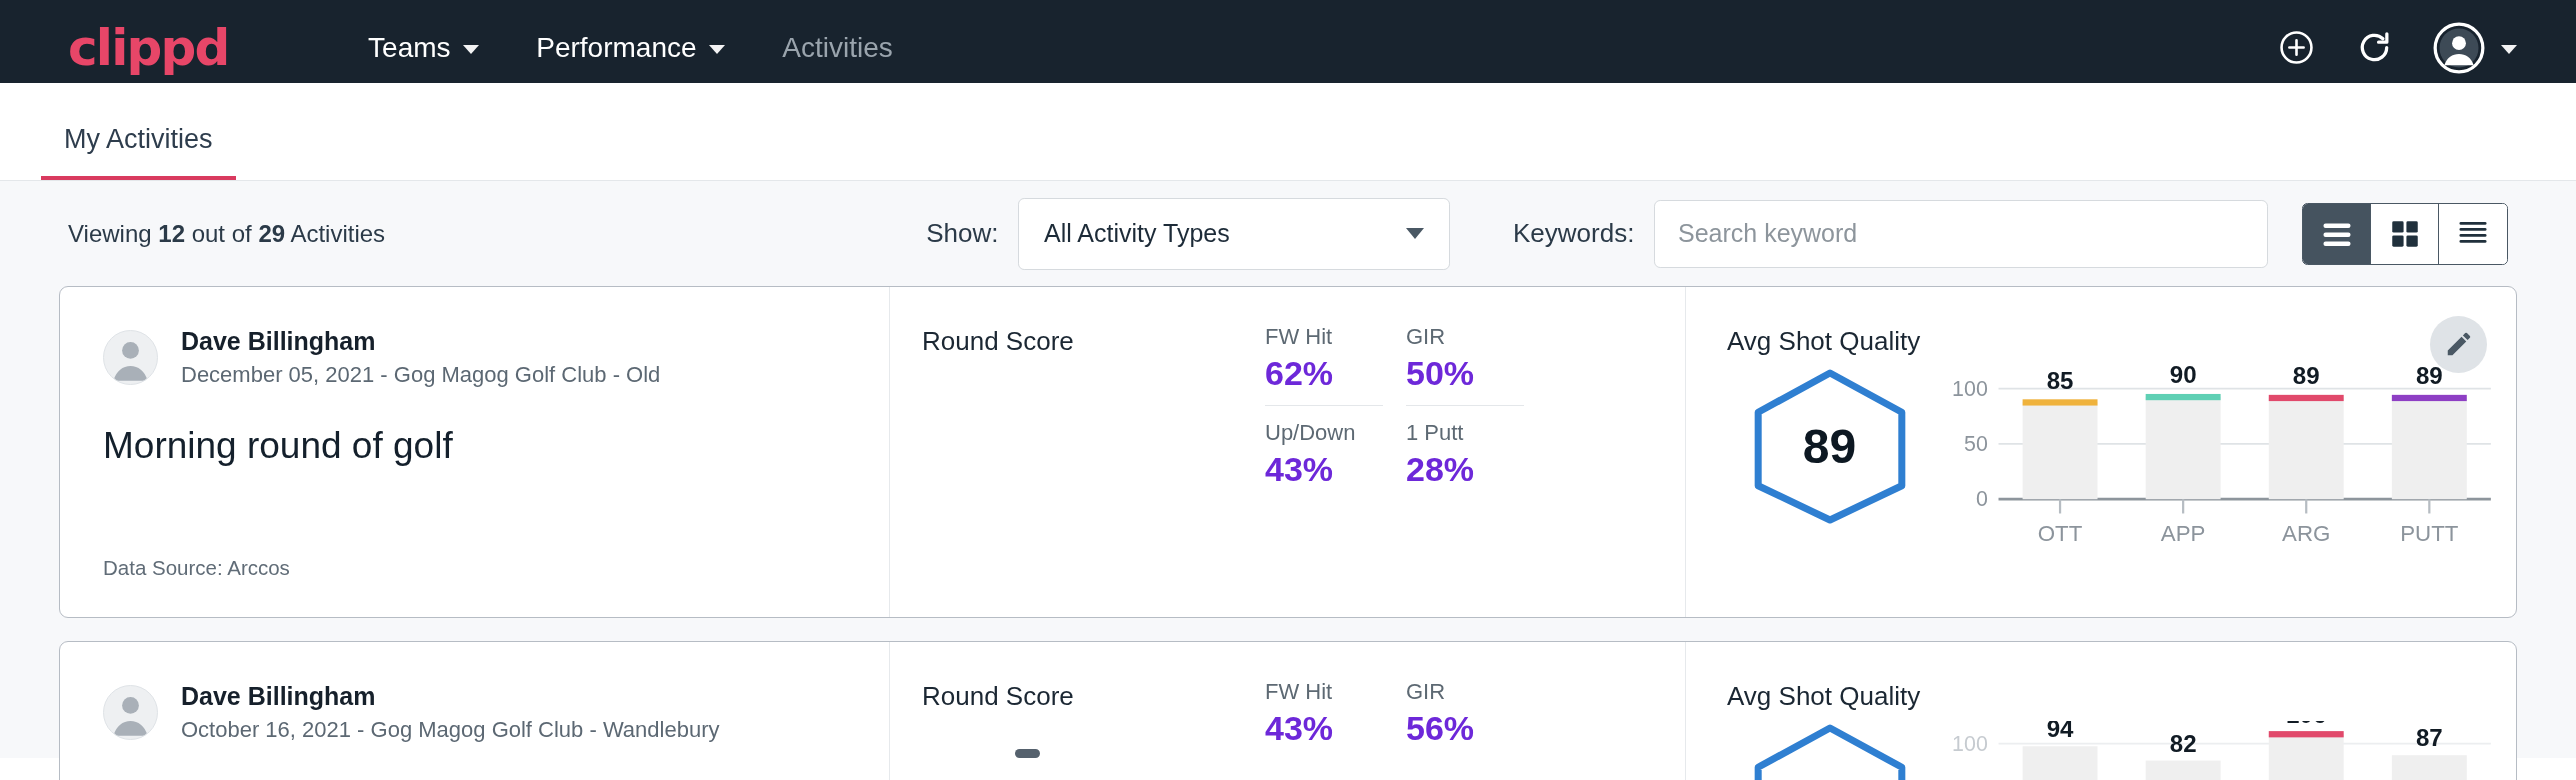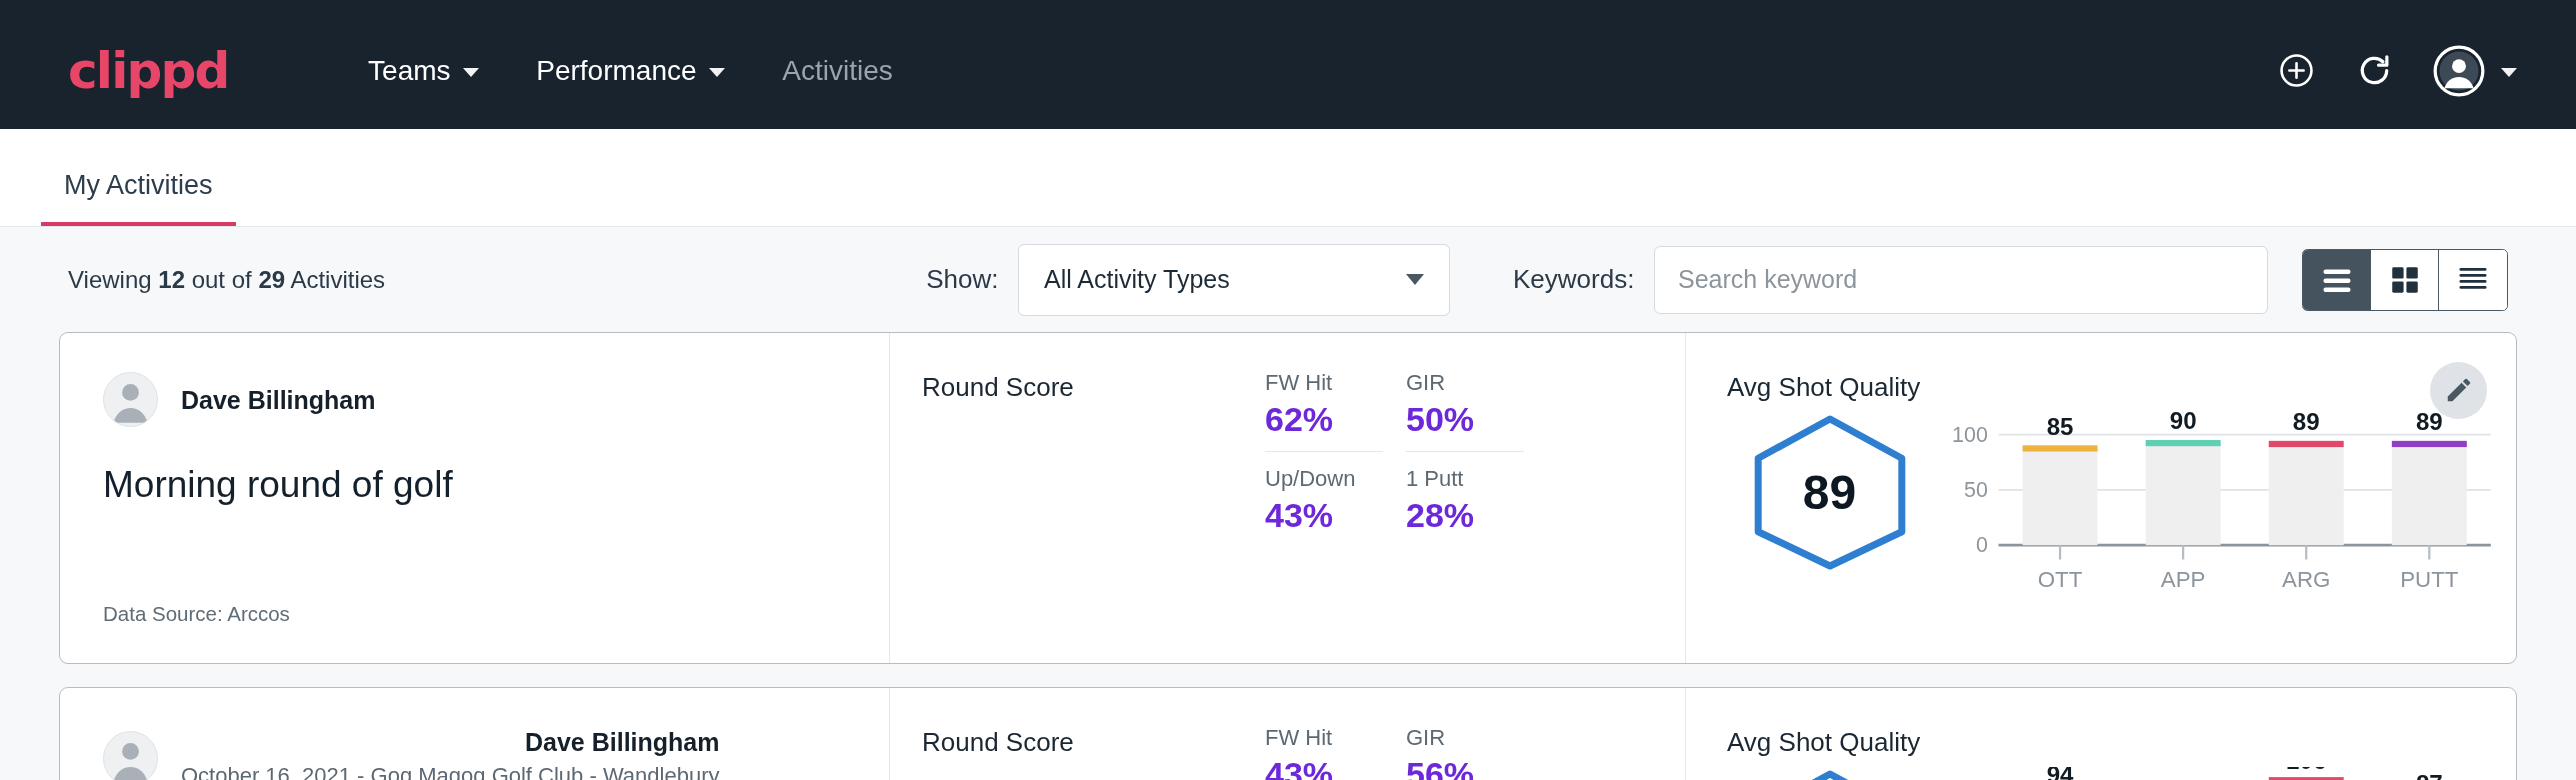--- a/index.html
+++ b/index.html
@@ -5,21 +5,21 @@
   * { box-sizing: border-box; margin: 0; padding: 0; }
   html, body {
     width: 2576px; height: 780px;
     font-family: "Liberation Sans", sans-serif;
     background: #ffffff;
     overflow: hidden;
   }
 
   
   .topnav {
-    height: 129px;
+    height: 83px;
     background: #18232e;
     display: flex;
     align-items: center;
     padding: 12px 59px 0 68px;
     position: relative;
   }
   .logo {
     font-size: 50px;
     font-weight: 700;
     color: #e74668;
@@ -170,21 +170,21 @@
     height: 332px;
   }
   .card.second { height: 332px; }
 
   .col-left {
     width: 830px;
     padding: 39px 0 0 43px;
     border-right: 0.9px solid #e6e9ec;
     position: relative;
   }
-  .who { display: flex; align-items: center; gap: 23px; text-align: right; }
+  .who { display: flex; align-items: center; gap: 23px; }
   .av {
     width: 55px; height: 55px;
     border-radius: 50%;
     background: #eef0f2;
     border: 0.9px solid #dfe3e7;
     display: flex; align-items: flex-end; justify-content: center;
     overflow: hidden;
     flex: none;
   }
   .who-text .name {
@@ -389,20 +389,21 @@
     <div class="col-left">
       <div class="who">
         <div class="av">
           <svg width="55" height="55" viewBox="0 0 48 48">
             <circle cx="24" cy="18.5" r="7.6" fill="#a9b0b8"></circle>
             <path d="M8.5 46c2.6-9 8.6-13.4 15.5-13.4S36.9 37 39.5 46z" fill="#a9b0b8"></path>
           </svg>
         </div>
         <div class="who-text">
           <div class="name">Dave Billingham</div>
+          <div class="meta">December 05, 2021 - Gog Magog Golf Club - Old</div>
         </div>
       </div>
       <div class="card-title">Morning round of golf</div>
       <div class="datasource">Data Source: Arccos</div>
     </div>
 
     <div class="col-score">
       <div class="sec-label">Round Score</div>
     </div>
 

